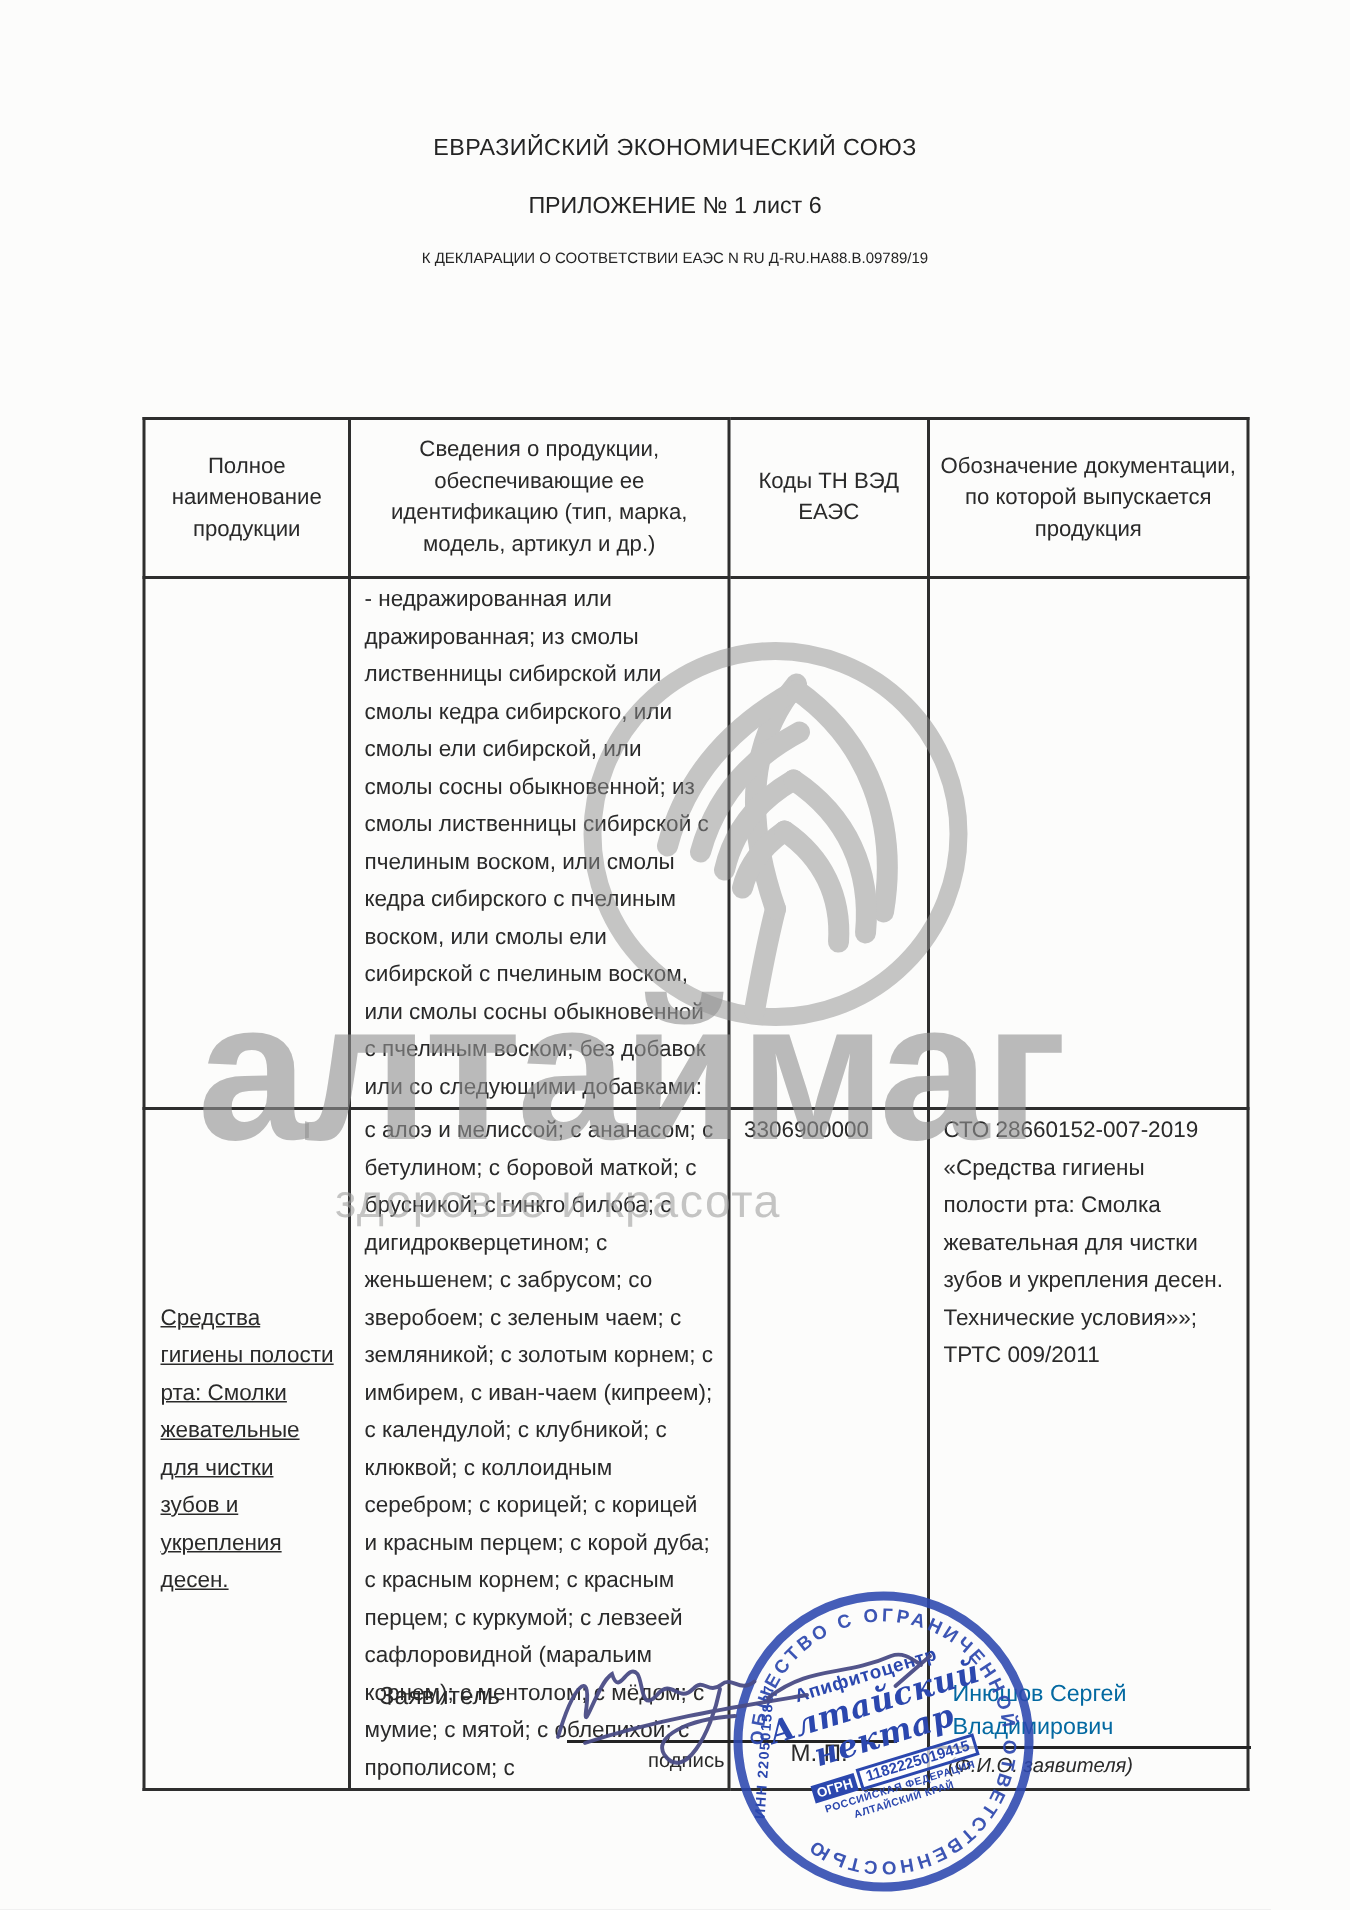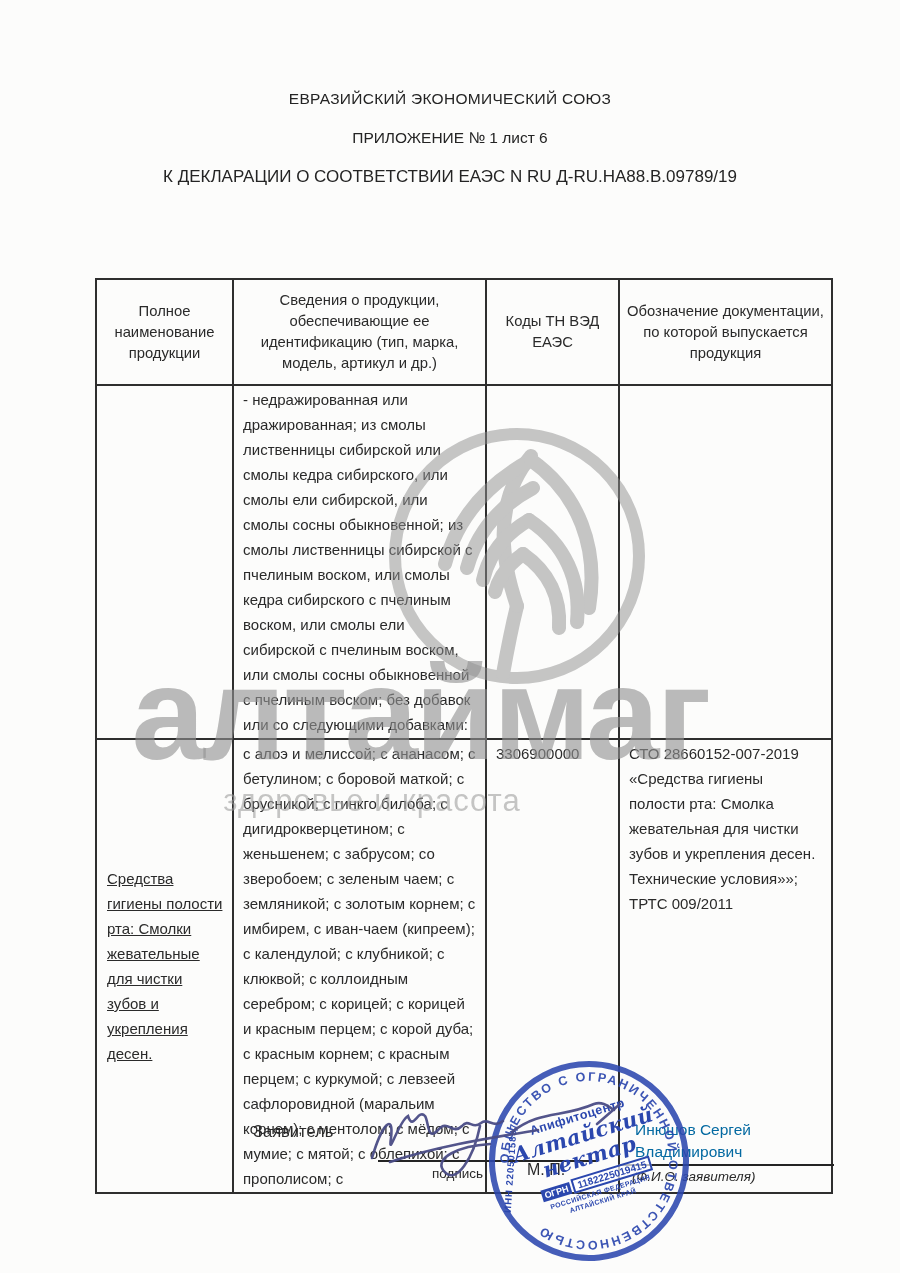--- a/index.html
+++ b/index.html
@@ -9,21 +9,21 @@
     margin:0 auto;
     background:#fcfcfb;
     overflow:hidden;
     font-family:"Liberation Sans", sans-serif;
     color:#262626;
   }
   
   .doc-head{position:absolute;left:0;width:100%;text-align:center;font-weight:normal;color:#242424;}
   .h1{top:90px;font-size:15.5px;letter-spacing:.3px;}
   .h2{top:129px;font-size:15.5px;}
-  .h3{top:167px;font-size:17px;}
+  .h3{top:167px;font-size:10px;}
   
   table.decl{
     position:absolute;left:95px;top:230px;
     width:736px;border-collapse:collapse;table-layout:fixed;
     font-size:15px;color:#2a2a2a;
     z-index:2;
     margin-top:48px;
   }
   table.decl td,table.decl th{
     border:2px solid #2e2e2e;

